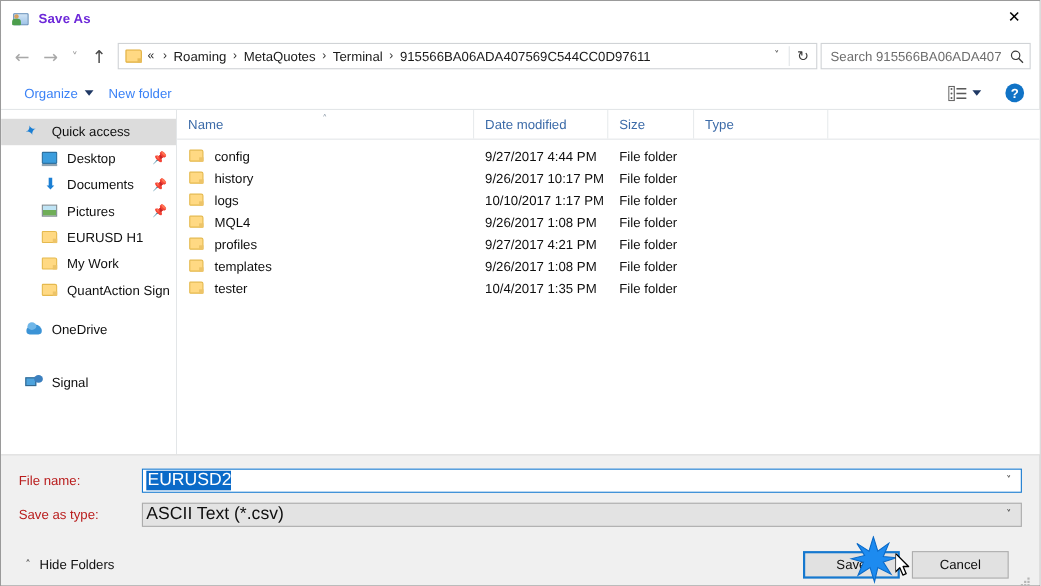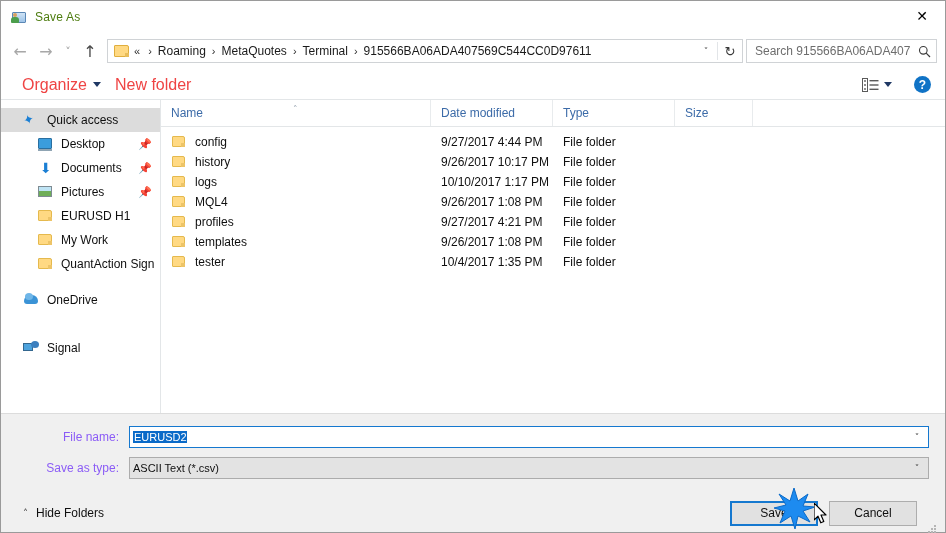--- a/index.html
+++ b/index.html
@@ -59,22 +59,23 @@
     background: #d8a15e;
   }
   .title-icon .person .body {
     position: absolute; left: 0px; top: 4px;
     width: 8px; height: 6px;
     background: #4c9e4c;
     border-radius: 3px 3px 1px 1px;
   }
   .title-text {
     font-size: 12px;
-    color: #4d7c0f;
+    color: #6d28d9;
     letter-spacing: 0.2px;
+    font-weight: bold;
   }
   .titlebar-close {
     position: absolute;
     right: 0; top: 0;
     width: 46px; height: 30px;
     display: flex; align-items: center; justify-content: center;
     cursor: default;
   }
   .close-glyph {
     font-size: 14px;
@@ -209,22 +210,22 @@
     height: 30px;
     flex: 0 0 30px;
     display: flex;
     align-items: center;
     background: #ffffff;
     border-bottom: 1px solid #e3e6e8;
     padding: 0 8px 0 14px;
     box-sizing: border-box;
   }
   .tb-item {
-    font-size: 16px;
-    color: #ef4444;
+    font-size: 12px;
+    color: #3b82f6;
     padding: 3px 7px;
     display: flex;
     align-items: center;
     gap: 6px;
   }
   .tb-caret {
     width: 0; height: 0;
     border-left: 4px solid transparent;
     border-right: 4px solid transparent;
     border-top: 5px solid #1f3864;
@@ -462,24 +463,24 @@
     padding: 12px 16px 0 16px;
     box-sizing: border-box;
   }
   .field-row {
     display: flex;
     align-items: center;
     margin-bottom: 9px;
   }
   .field-label {
     flex: 0 0 112px;
-    text-align: right;
+    text-align: left;
     padding-right: 10px;
     font-size: 12px;
-    color: #8b5cf6;
+    color: #b91c1c;
     box-sizing: border-box;
   }
   .combo {
     flex: 1 1 auto;
     height: 22px;
     display: flex;
     align-items: center;
     box-sizing: border-box;
     position: relative;
     min-width: 0;
@@ -487,21 +488,21 @@
   .combo.focused {
     border: 1px solid #1578cf;
     background: #ffffff;
   }
   .combo.disabledlook {
     border: 1px solid #acacac;
     background: #e3e3e3;
   }
   .combo .val {
     flex: 1 1 auto;
-    font-size: 11px;
+    font-size: 16px;
     padding-left: 3px;
     white-space: nowrap;
     overflow: hidden;
     color: #0f0f0f;
   }
   .combo .val .sel {
     background: #0a6ac8;
     color: #ffffff;
     padding: 1px 0 1px 1px;
   }
@@ -746,25 +747,25 @@
 
     <div class="listpane">
       <div class="colheader">
         <div class="col c-name">
           <span class="sort-caret">˄</span>
           <span>Name</span>
         </div>
         <div class="col c-date">
           <span>Date modified</span>
         </div>
+        <div class="col c-size">
+          <span>Size</span>
+        </div>
         <div class="col c-type">
           <span>Type</span>
-        </div>
-        <div class="col c-size">
-          <span>Size</span>
         </div>
       </div>
 
       <div class="rows">
         <div class="frow">
           <div class="fc fc-name">
             <span class="ficon">
                 <i></i>
               </span>
             <span>config</span>

